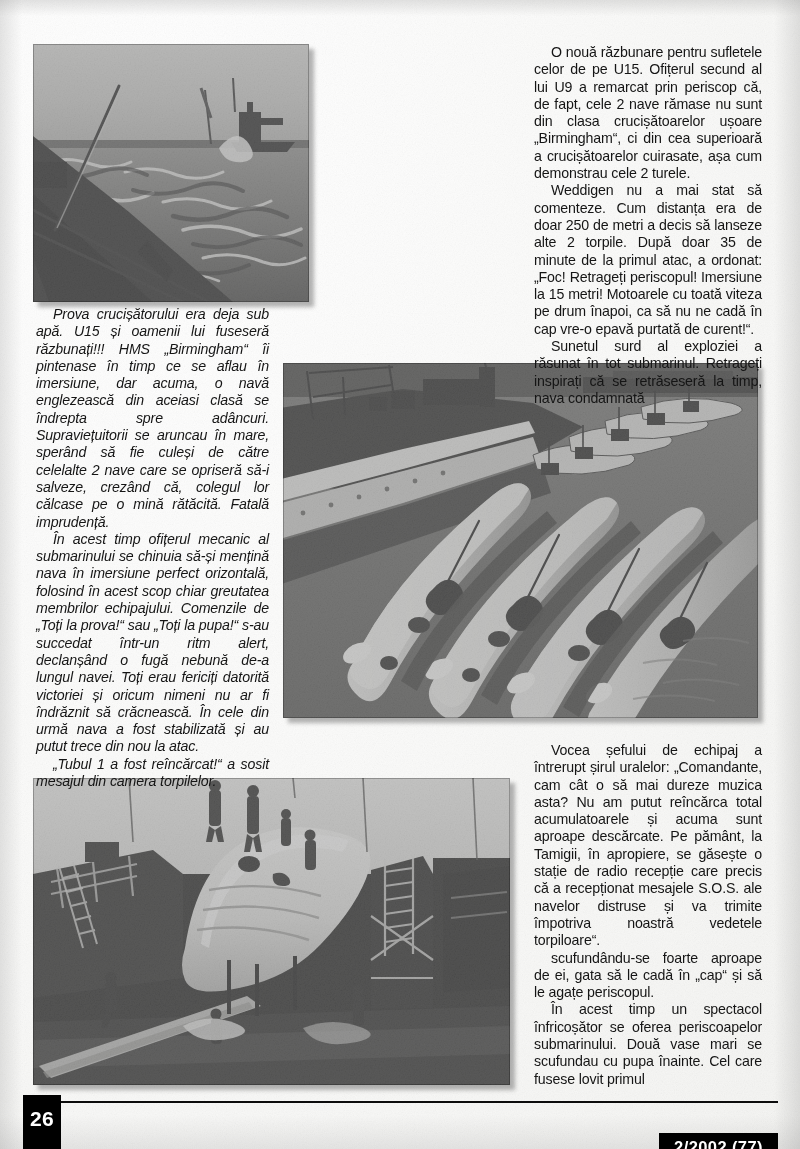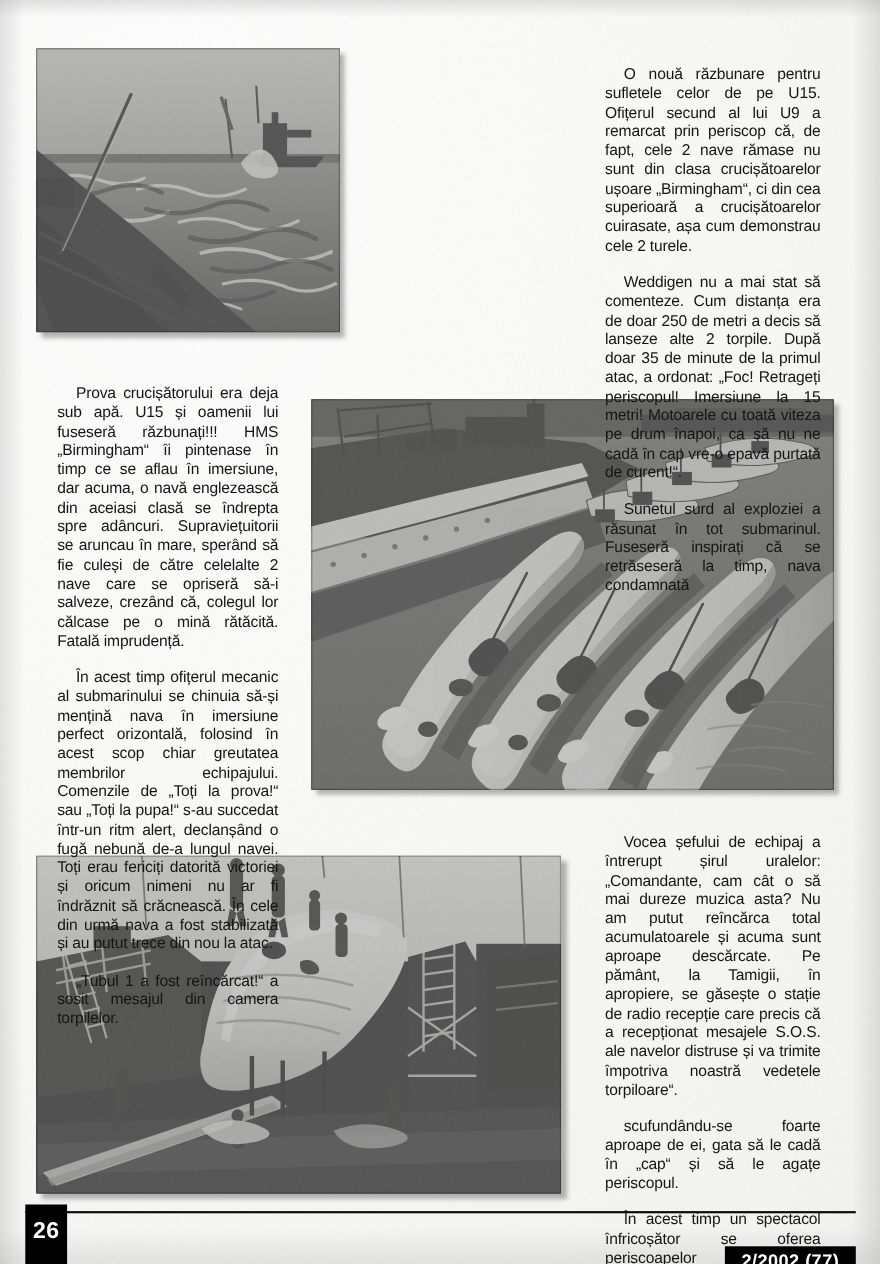--- a/index.html
+++ b/index.html
@@ -57,25 +57,25 @@
     font-size: 14.2px;
     line-height: 17.3px;
     color: #151515;
     text-align: justify;
     text-justify: inter-word;
     -webkit-hyphens: none;
     hyphens: none;
     letter-spacing: -0.15px;
   }
   .col p {
-    margin: 16px;
+    margin: 0;
     text-indent: 17px;
   }
 
-  #col-left-top   { left: 36px;  top: 334px; width: 233px; }
+  #col-left-top   { left: 36px;  top: 306px; width: 233px; font-style: italic; }
   #col-right-top  { left: 534px; top: 44px;  width: 228px; }
   #col-right-bottom{left: 534px; top: 742px; width: 228px; }
 
   
   .photo {
     position: absolute;
     overflow: hidden;
     background: #2a2a2a;
     box-shadow: 5px 5px 4px rgba(90,90,90,.45);
   }
@@ -520,21 +520,21 @@
       </g>
 
       <rect width="477" height="307" filter="url(#ph3grain)" fill="#9a9a9a" opacity=".5"></rect>
       <rect width="477" height="307" fill="none" stroke="#000" stroke-width="2" opacity=".25"></rect>
     </svg>
   </div>
 
   <div class="col" id="col-right-top">
     <p>O nouă răzbunare pentru sufletele celor de pe U15. Ofițerul secund al lui U9 a remarcat prin periscop că, de fapt, cele 2 nave rămase nu sunt din clasa crucișătoarelor ușoare „Birmingham“, ci din cea superioară a crucișătoarelor cuirasate, așa cum demonstrau cele 2 turele.</p>
     <p>Weddigen nu a mai stat să comenteze. Cum distanța era de doar 250 de metri a decis să lanseze alte 2 torpile. După doar 35 de minute de la primul atac, a ordonat: „Foc! Retrageți periscopul! Imersiune la 15 metri! Motoarele cu toată viteza pe drum înapoi, ca să nu ne cadă în cap vre-o epavă purtată de curent!“.</p>
-    <p>Sunetul surd al exploziei a răsunat în tot submarinul. Fuseseră inspirați că se retrăseseră la timp, nava condamnată</p>
+    <p>Sunetul surd al exploziei a răsunat în tot submarinul. Retrageți inspirați că se retrăseseră la timp, nava condamnată</p>
   </div>
 
   <div class="col" id="col-left-top">
     <p>Prova crucișătorului era deja sub apă. U15 și oamenii lui fuseseră răzbunați!!! HMS „Birmingham“ îi pintenase în timp ce se aflau în imersiune, dar acuma, o navă englezească din aceiasi clasă se îndrepta spre adâncuri. Supraviețuitorii se aruncau în mare, sperând să fie culeși de către celelalte 2 nave care se opriseră să-i salveze, crezând că, colegul lor călcase pe o mină rătăcită. Fatală imprudență.</p>
     <p>În acest timp ofițerul mecanic al submarinului se chinuia să-și mențină nava în imersiune perfect orizontală, folosind în acest scop chiar greutatea membrilor echipajului. Comenzile de „Toți la prova!“ sau „Toți la pupa!“ s-au succedat într-un ritm alert, declanșând o fugă nebună de-a lungul navei. Toți erau fericiți datorită victoriei și oricum nimeni nu ar fi îndrăznit să crăcnească. În cele din urmă nava a fost stabilizată și au putut trece din nou la atac.</p>
     <p>„Tubul 1 a fost reîncărcat!“ a sosit mesajul din camera torpilelor.</p>
   </div>
 
   <div class="col" id="col-right-bottom">
     <p>Vocea șefului de echipaj a întrerupt șirul uralelor: „Comandante, cam cât o să mai dureze muzica asta? Nu am putut reîncărca total acumulatoarele și acuma sunt aproape descărcate. Pe pământ, la Tamigii, în apropiere, se găsește o stație de radio recepție care precis că a recepționat mesajele S.O.S. ale navelor distruse și va trimite împotriva noastră vedetele torpiloare“.</p>

